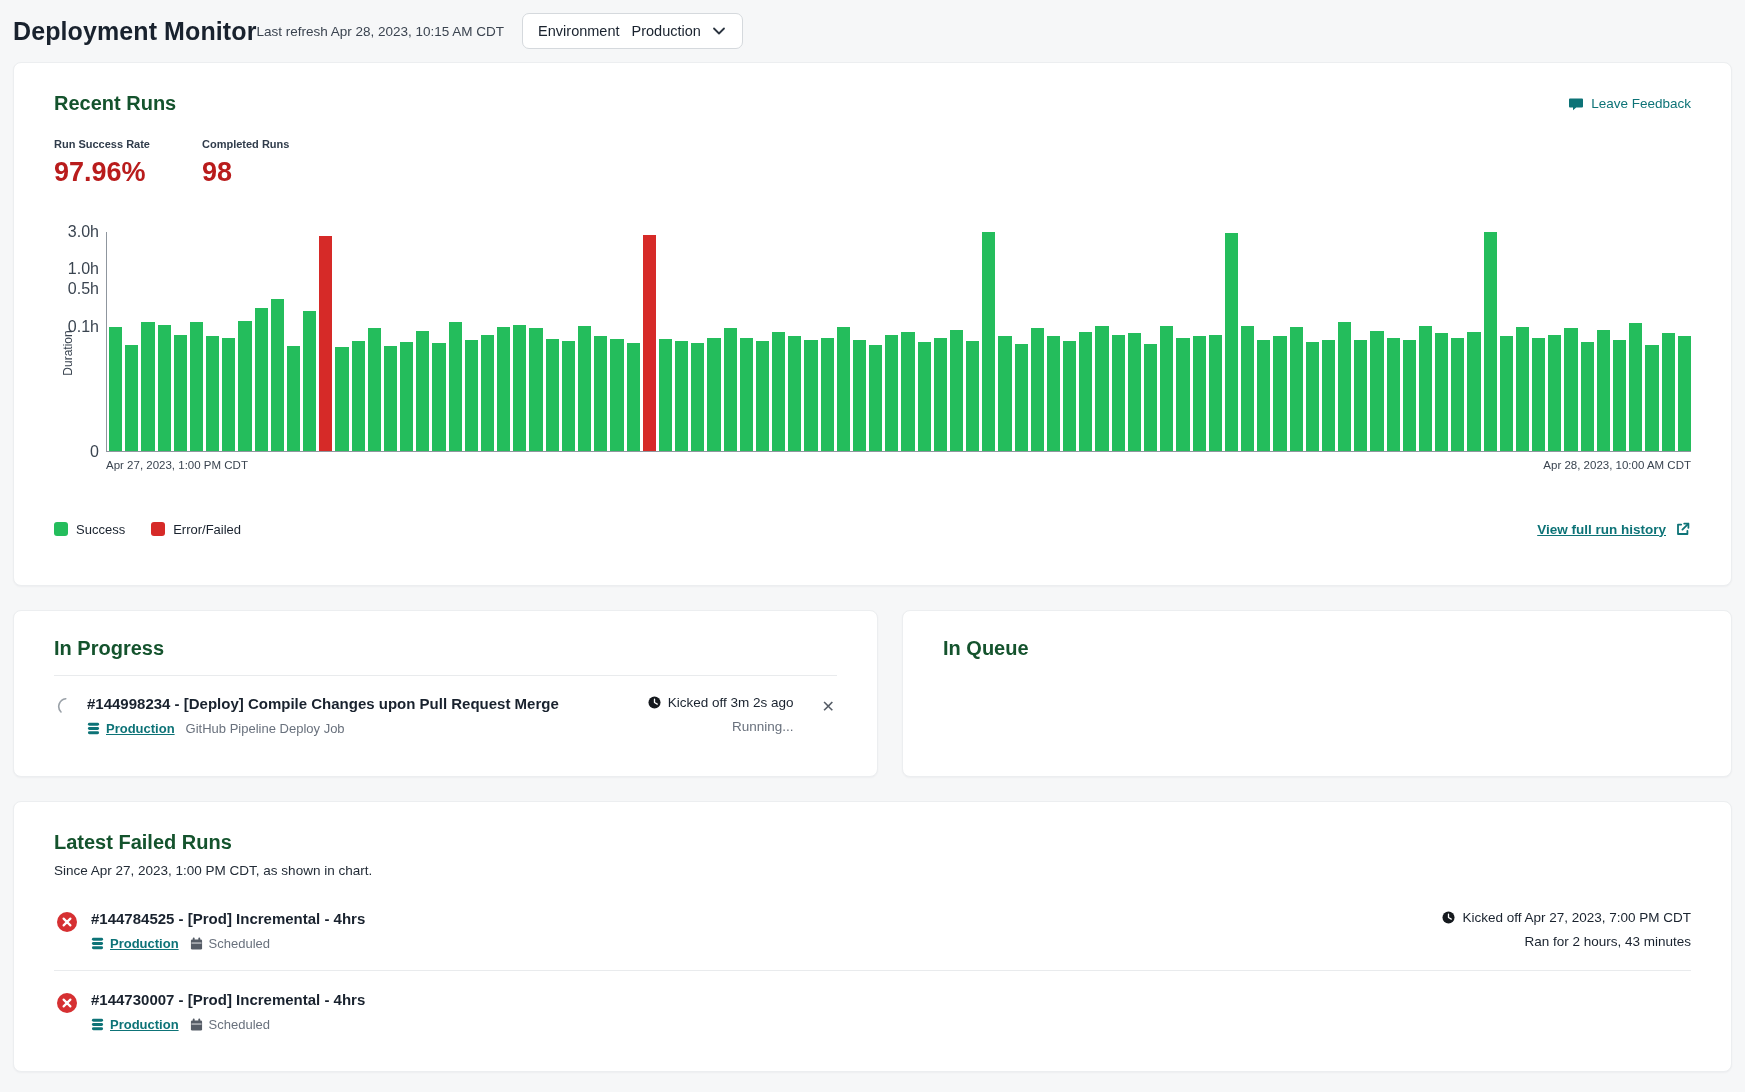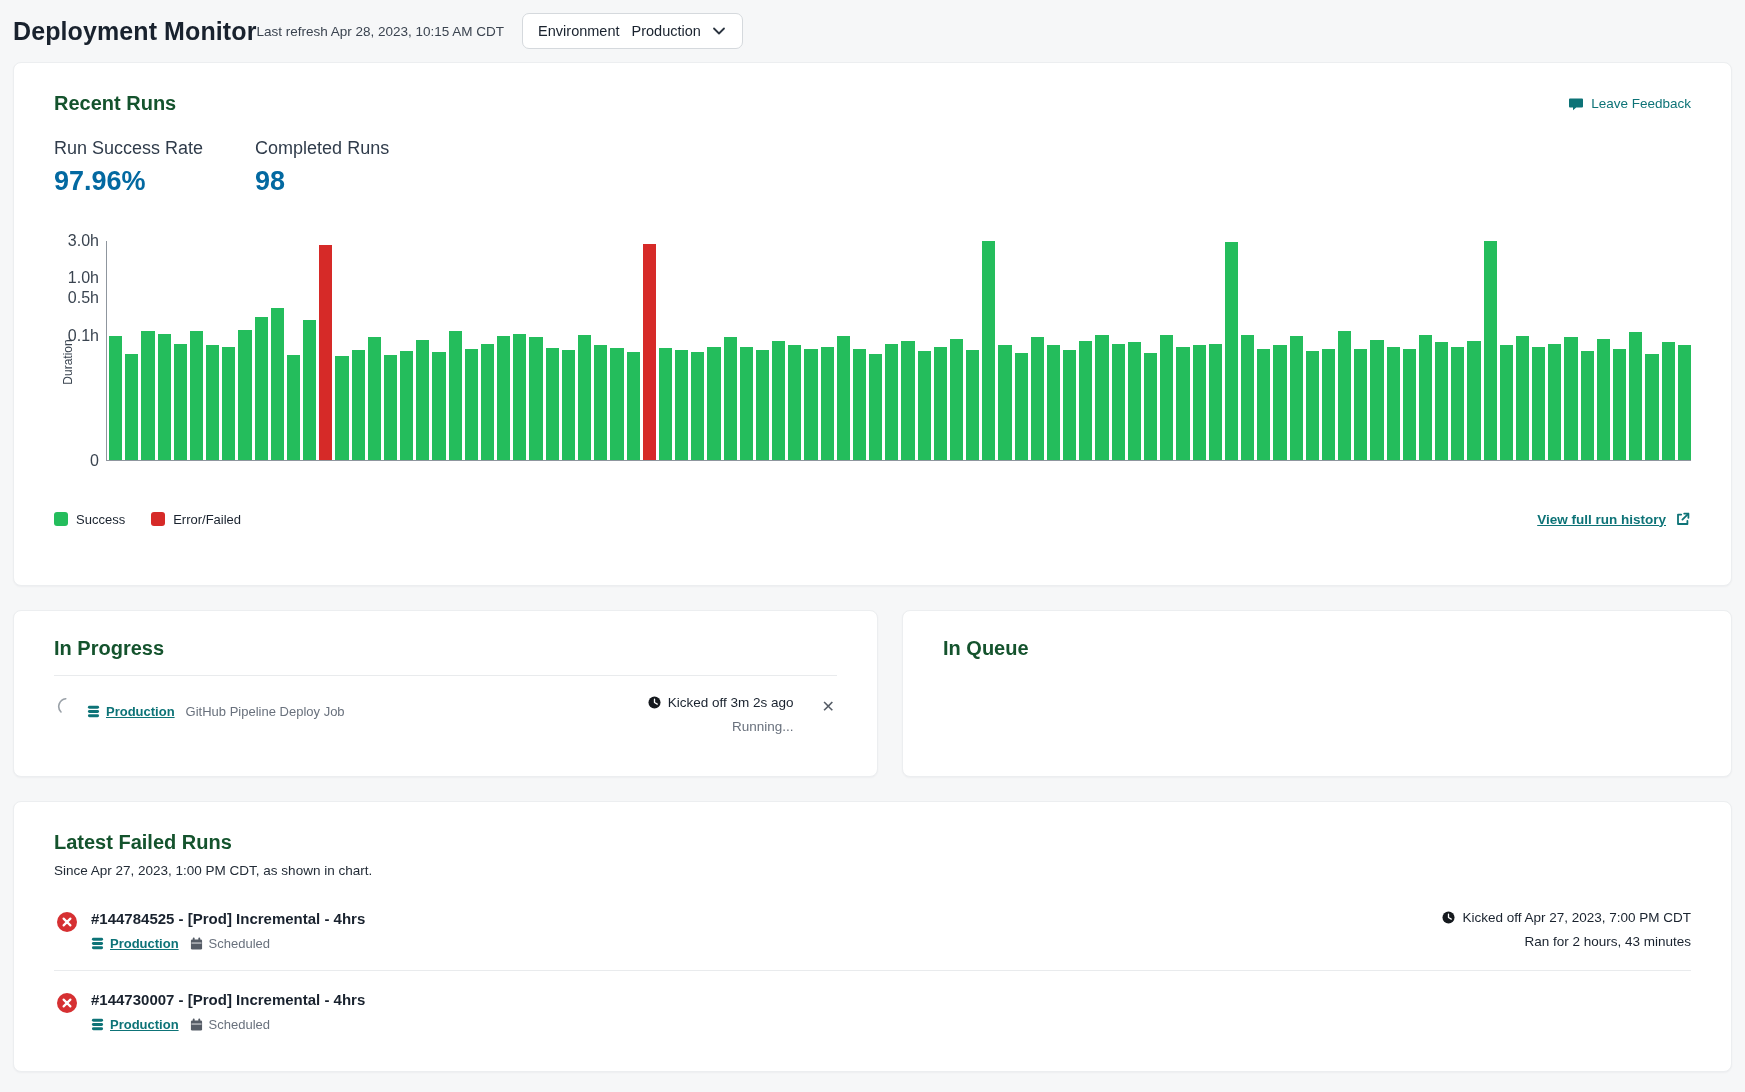--- a/index.html
+++ b/index.html
@@ -28,22 +28,22 @@
     background:#fff; border:1px solid #eceef0; border-radius:8px;
     box-shadow: 0 1px 2px rgba(20,30,40,.04);
   }
   .card-title { font-size:20px; font-weight:700; color:#14532d; }
 
   
   .recent-runs { padding: 29px 40px 30px; height:524px; }
   .rr-head { display:flex; align-items:center; justify-content:space-between; }
   .feedback-link { display:flex; align-items:center; gap:7px; color:#0d7377; font-size:13.5px; cursor:pointer; }
   .metrics { display:flex; gap:52px; margin-top:23px; }
-  .metric-label { font-size:18px; font-weight:400; color:#303c4b; }
-  .metric-value { font-size:27px; font-weight:700; margin-top:7px; color:#0369a1; }
+  .metric-label { font-size:11px; font-weight:700; color:#303c4b; }
+  .metric-value { font-size:27px; font-weight:700; margin-top:7px; color:#b91c1c; }
 
   .chart-wrap { margin-top:44px; }
   .chart-area { display:flex; }
   .y-gutter { width:52px; position:relative; height:220px; }
   .y-tick { position:absolute; right:7px; font-size:16px; color:#3a4450; line-height:16px; white-space:nowrap; }
   .axis-title { position:absolute; left:-16px; top:calc(50% + 4px); width:60px; text-align:center;
     transform:rotate(-90deg); font-size:12px; color:#3a4450; }
   .plot { flex:1; position:relative; height:220px;
     border-left:1px solid #8f969e; border-bottom:1px solid #8f969e; }
   .bars { position:absolute; left:2px; right:0; bottom:0; top:0; display:flex; align-items:flex-end; gap:3px; }
@@ -238,20 +238,24 @@
               <div class="bar" style="height: 109px; background: rgb(36, 189, 92);"></div>
               <div class="bar" style="height: 121px; background: rgb(36, 189, 92);"></div>
               <div class="bar" style="height: 111px; background: rgb(36, 189, 92);"></div>
               <div class="bar" style="height: 128px; background: rgb(36, 189, 92);"></div>
               <div class="bar" style="height: 106px; background: rgb(36, 189, 92);"></div>
               <div class="bar" style="height: 118px; background: rgb(36, 189, 92);"></div>
               <div class="bar" style="height: 115px; background: rgb(36, 189, 92);"></div>
             </div>
         </div>
       </div>
+      <div class="x-labels">
+        <span>Apr 27, 2023, 1:00 PM CDT</span>
+        <span>Apr 28, 2023, 10:00 AM CDT</span>
+      </div>
     </div>
 
     <div class="legend-row">
       <div class="legend">
         <div class="legend-item">
           <span class="legend-swatch" style="background: rgb(36, 189, 92);"></span>
           <span>Success</span>
         </div>
         <div class="legend-item">
           <span class="legend-swatch" style="background: rgb(214, 42, 40);"></span>
@@ -276,20 +280,21 @@
     <div class="card in-progress">
       <div class="card-title">In Progress</div>
       <div class="ip-divider"></div>
       <div class="run-row">
         <span class="spinner">
           <svg width="19" height="19" viewBox="0 0 20 20" fill="none">
               <path d="M4.2 15.8 A 8.3 8.3 0 0 1 9.2 1.8" stroke="#9aa1a8" stroke-width="1.7" stroke-linecap="round"></path>
             </svg>
         </span>
         <div class="run-main">
+          <div class="run-name">#144998234 - [Deploy] Compile Changes upon Pull Request Merge</div>
           <div class="run-sub">
             <span class="env-link">
               <span style="display:flex;">
                 <svg width="13" height="13" viewBox="0 0 14 14" fill="#0d7377">
                     <rect x="1" y="0.8" width="12" height="3.2" rx="1.6"></rect>
                     <rect x="1" y="5.4" width="12" height="3.2" rx="1.6"></rect>
                     <rect x="1" y="10" width="12" height="3.2" rx="1.6"></rect>
                   </svg>
               </span>
               <span class="env-link-text">Production</span>

